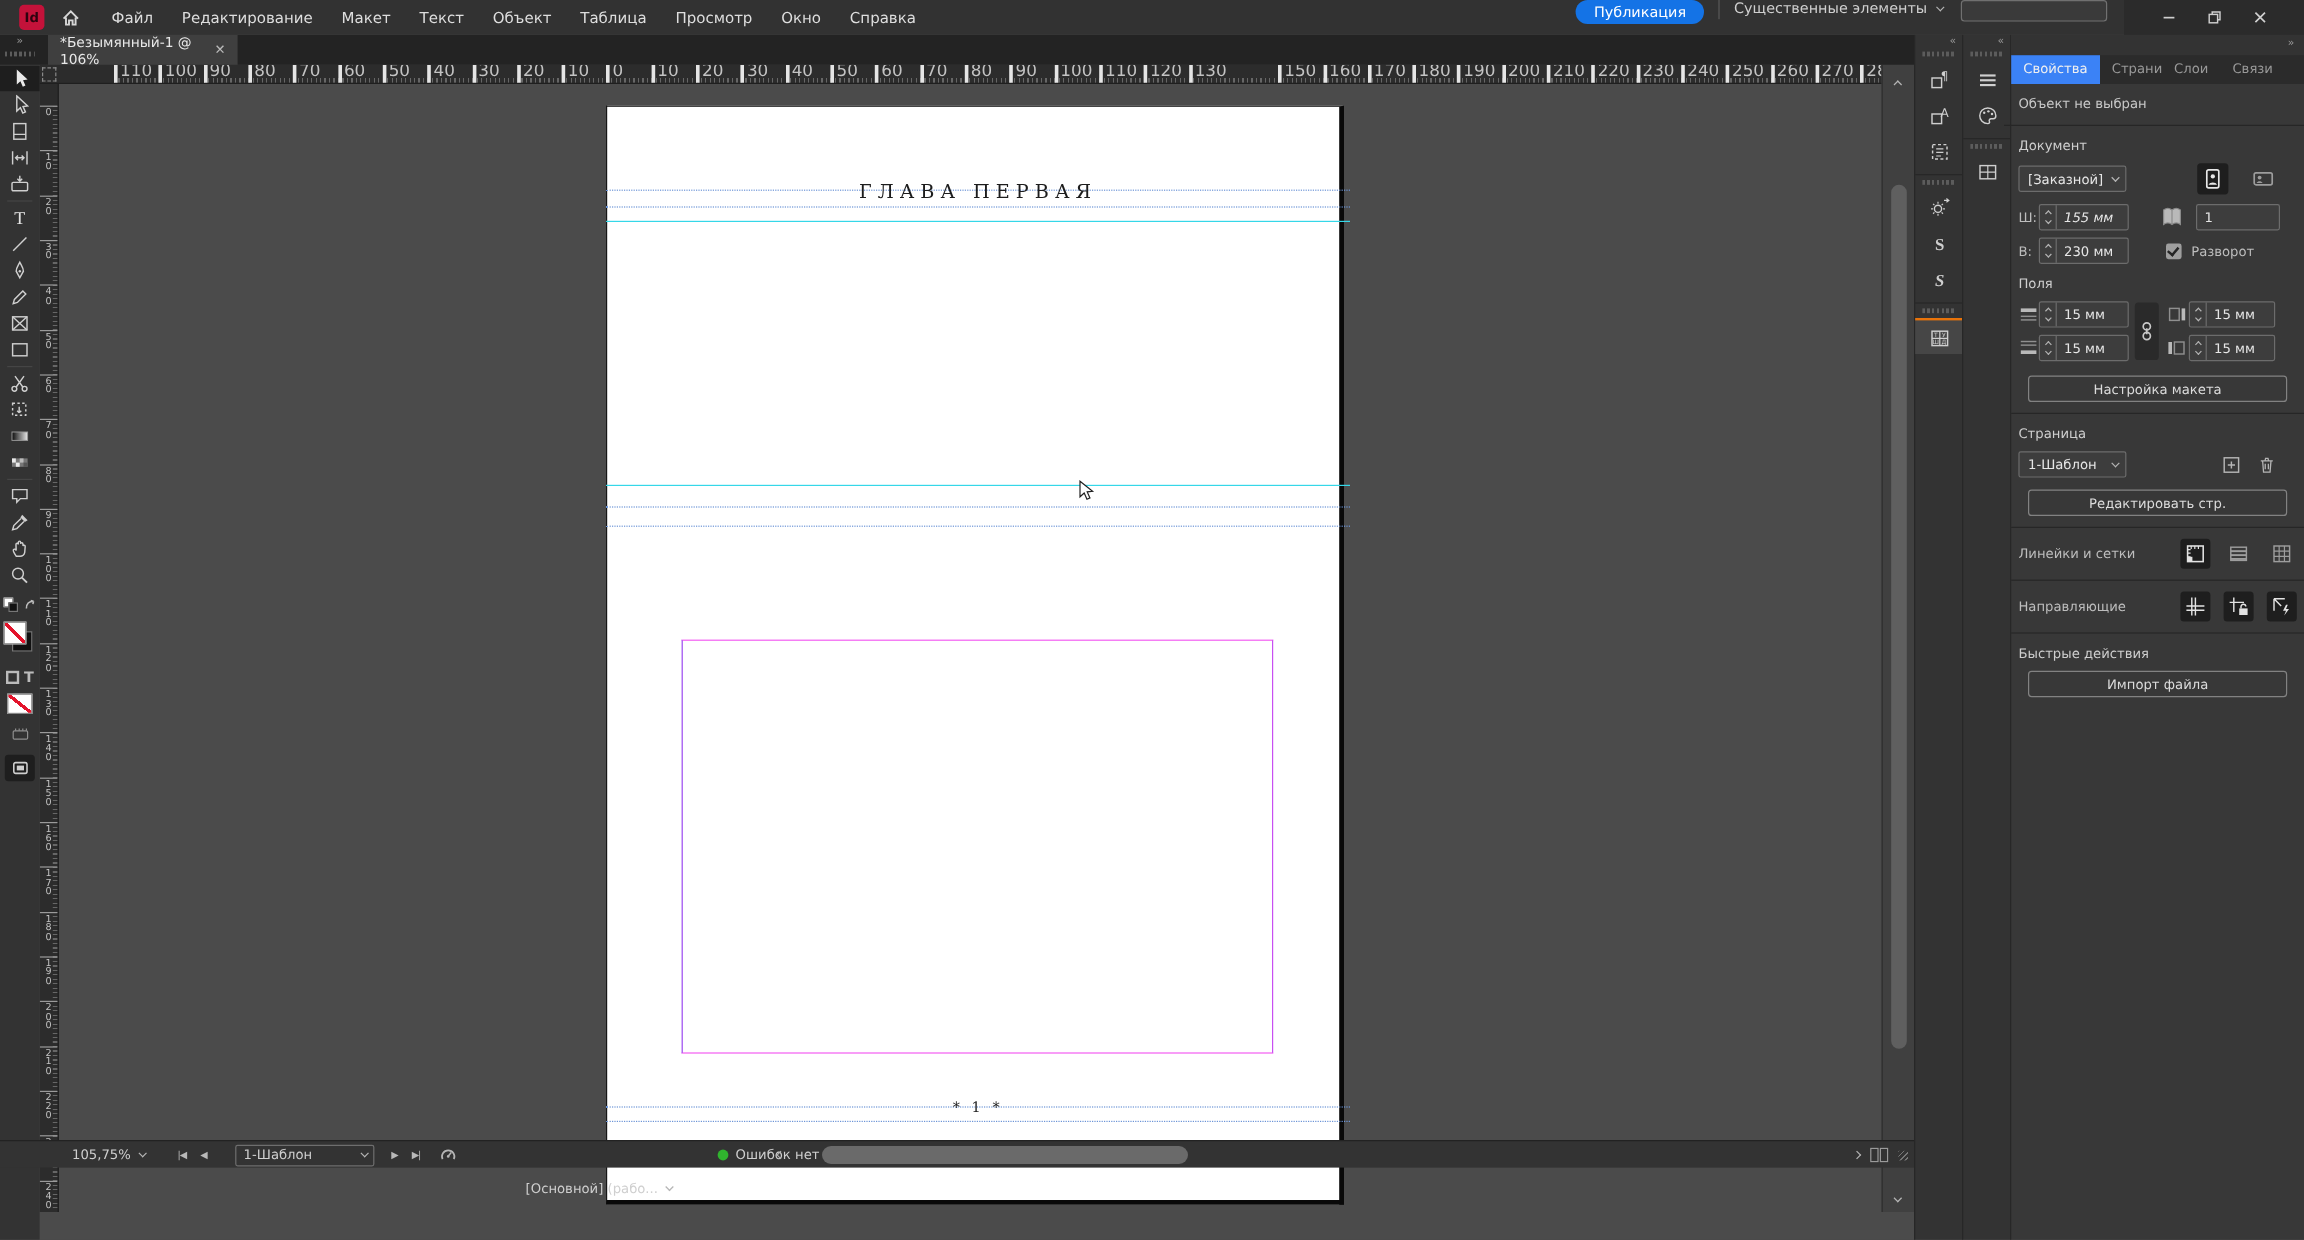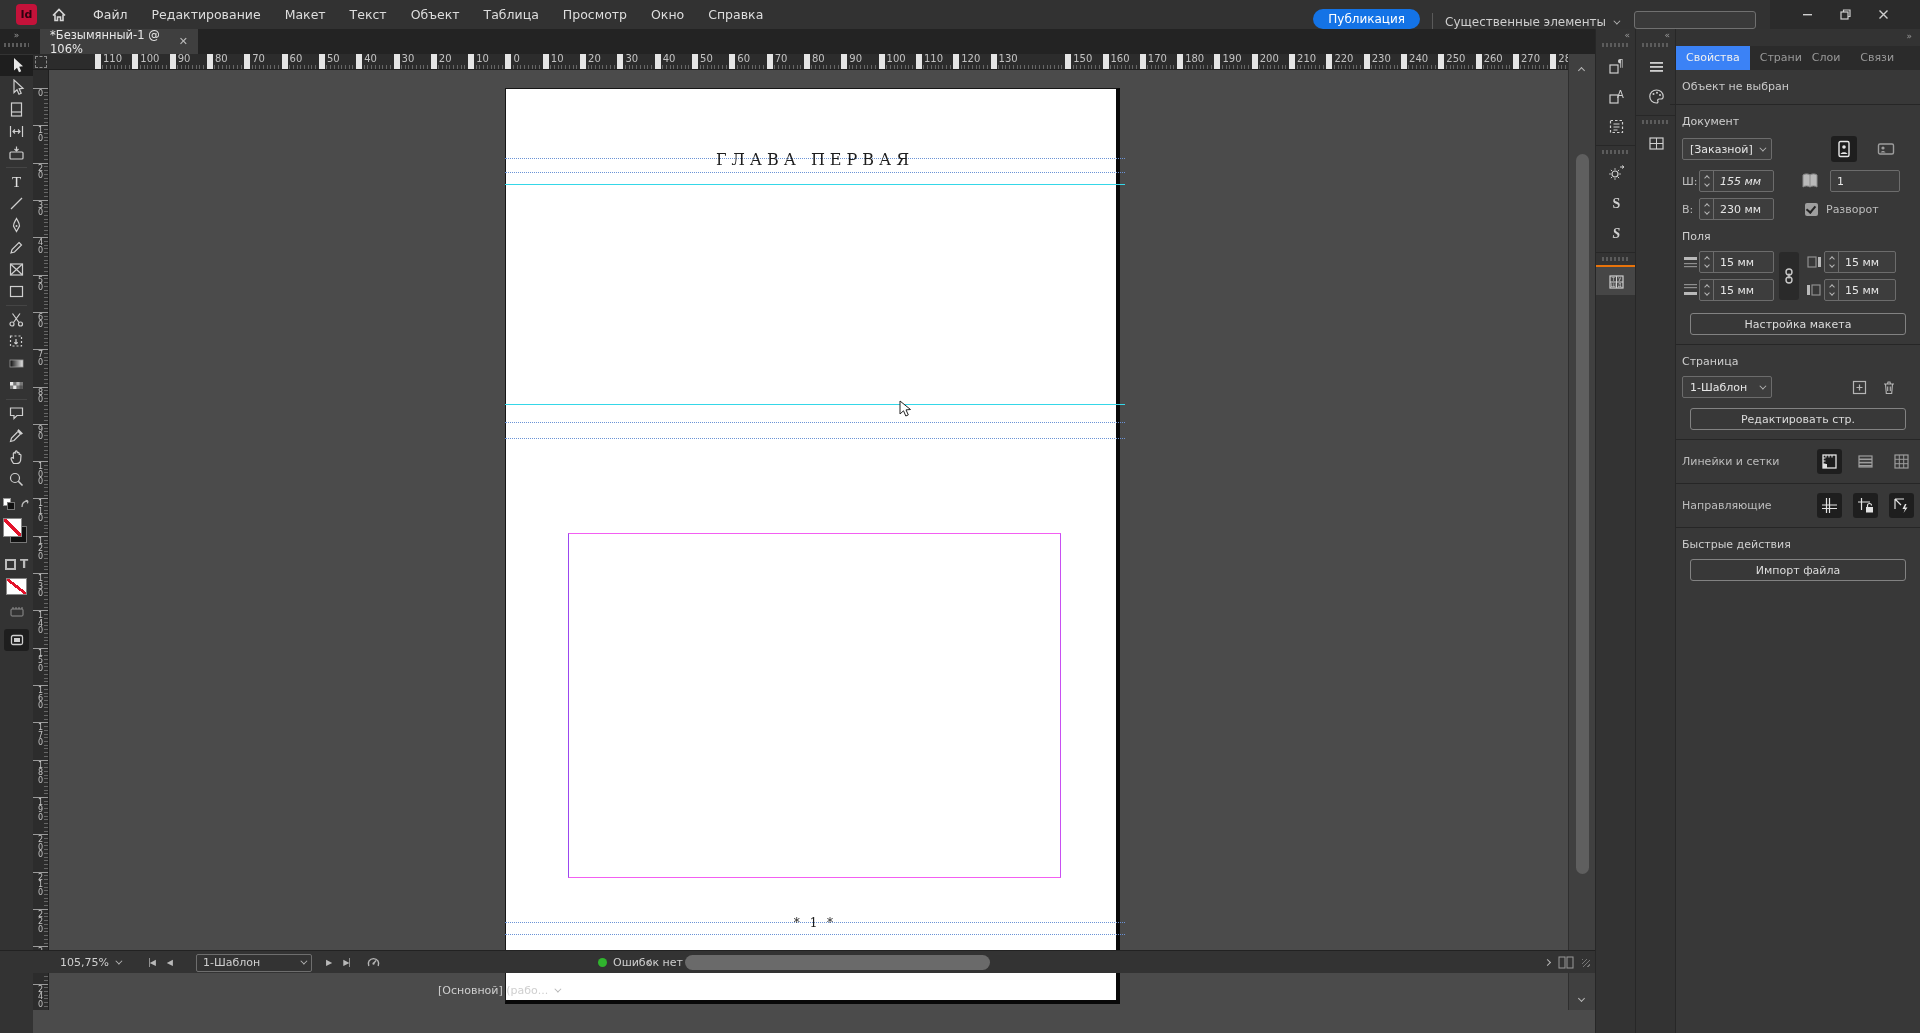--- a/index.html
+++ b/index.html
@@ -8,21 +8,21 @@
   #app { position:absolute; inset:0; width:1920px; height:1033px; }
 
   
   .titlebar { position:absolute; left:0; top:0; width:1920px; height:29px; background:#323232;
               display:flex; align-items:center; z-index:30; }
   .logo { width:21px; height:21px; margin-left:16px; border-radius:4px; background:#c4123a;
           color:#2d030f; font-weight:bold; font-size:11px; display:flex; align-items:center; justify-content:center; }
   .home { margin-left:14px; display:flex; align-items:center; }
   .menus { display:flex; margin-left:14px; }
   .menu-item { padding:0 12px; font-size:12.5px; color:#dedede; line-height:29px; cursor:default; }
-  .tb-right { position:absolute; right:0; top:0; height:29px; display:flex; align-items:flex-end; }
+  .tb-right { position:absolute; right:0; top:0; height:29px; display:flex; align-items:flex-start; }
   .pill { background:#1473e6; color:#fff; border:none; border-radius:11px; font-size:12px;
           padding:3px 15px; font-family:inherit; }
   .vsep { width:1px; height:16px; background:#5a5a5a; margin:0 12px; }
   .workspace { display:flex; align-items:center; gap:7px; font-size:12px; color:#cfcfcf; }
   .search { width:122px; height:18px; margin:0 14px 0 16px; background:#3a3a3a;
             border:1px solid #707070; border-radius:3px; color:#ddd; font-size:11px; padding:0 6px; }
   .winctrl { width:150px; height:29px; background:#2b2b2b; display:flex; align-items:center;
              justify-content:space-around; padding:0 18px; }
   .winbtn { width:22px; height:18px; display:flex; align-items:center; justify-content:center; color:#cfcfcf; }
 
@@ -59,22 +59,22 @@
   .fmt-t { font-size:12px; color:#bbb; font-weight:bold; }
   .apply-none { position:relative; width:21px; height:17px; margin:4px auto 0; background:#fff; border:1px solid #888; }
   .screen-mode { width:25px; height:22px; margin:8px auto 0; background:#1e1e1e; border-radius:3px;
                  display:flex; align-items:center; justify-content:center; }
 
   
   .hruler { position:absolute; left:33px; top:54px; width:1535px; height:16px; background:#2c2c2c;
             overflow:hidden; z-index:10; border-bottom:1px solid #1f1f1f; }
   .ruler-corner { position:absolute; left:2px; top:2px; width:12px; height:12px;
                   border:1px dashed #8a8a8a; }
-  .hlabel { position:absolute; top:0; height:16px; border-left:6px solid #e5e5e5; padding-left:2px;
-            font-size:10px; color:#c3c3c3; line-height:10px; }
+  .hlabel { position:absolute; top:0; height:16px; border-left:3px solid #e5e5e5; padding-left:2px;
+            font-size:14px; color:#c3c3c3; line-height:10px; }
   .hticks { position:absolute; bottom:0; left:62px; right:0; height:4px;
             background:repeating-linear-gradient(90deg,#676767 0 1px,transparent 1px 3.7315px); }
   .vruler { position:absolute; left:33px; top:70px; width:16px; height:940px; background:#2c2c2c;
             overflow:hidden; z-index:10; border-right:1px solid #1f1f1f; }
   .vlabel { position:absolute; left:0; width:15px; border-top:1px solid #9a9a9a; padding-top:1px;
             font-size:8px; color:#c3c3c3; text-align:center; }
   .vlabel span { display:block; line-height:7.5px; }
   .vticks { position:absolute; right:0; top:18px; width:4px; height:100%;
             background:repeating-linear-gradient(180deg,#676767 0 1px,transparent 1px 3.7315px); }
 

